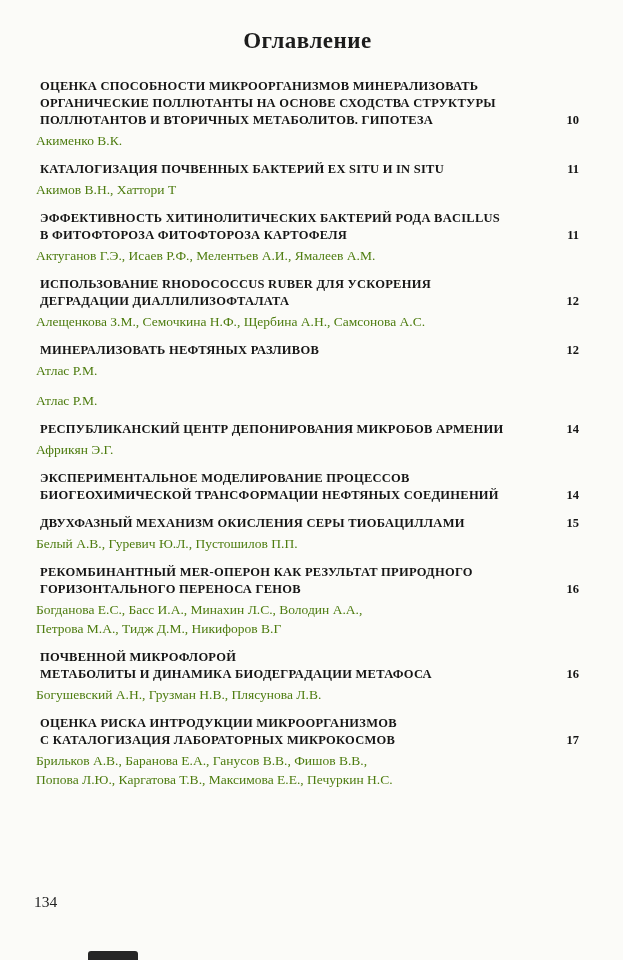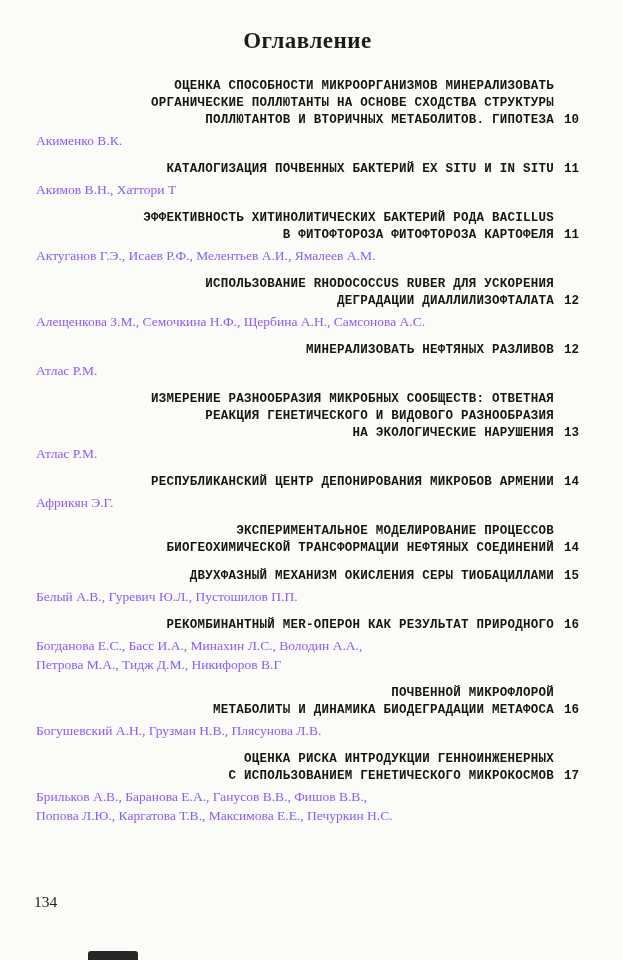--- a/index.html
+++ b/index.html
@@ -24,43 +24,42 @@
     color: #1c1c1c;
     letter-spacing: 0.5px;
     margin-bottom: 24px;
   }
   .toc { width: 100%; }
   .entry { margin-bottom: 11px; }
   .entry-row { display: flex; align-items: flex-end; }
   .entry-title {
     flex: 1;
     margin-left: 4px;
-    font-family: Liberation Mono, monospace;
+    font-family: Liberation Serif, serif;
     font-weight: 700;
     font-size: 12.5px;
     line-height: 17px;
     letter-spacing: 0.25px;
     color: #151515;
-    text-align: right;
   }
   .entry-page {
-    font-family: Liberation Mono, monospace;
+    font-family: Liberation Serif, serif;
     font-weight: 700;
     font-size: 12.5px;
     line-height: 17px;
     color: #151515;
     padding-left: 10px;
     white-space: nowrap;
   }
   .entry-authors {
     margin-top: 2px;
     font-family: "Liberation Serif", serif;
     font-size: 13.5px;
     line-height: 19px;
-    color: #8b5cf6;
+    color: #4d7c0f;
   }
   .folio {
     position: absolute;
     left: 34px;
     bottom: 49px;
     font-family: "Liberation Serif", serif;
     font-size: 15.5px;
     color: #222;
   }
   .scan-artifact {
@@ -138,28 +137,20 @@
             <div>МИНЕРАЛИЗОВАТЬ НЕФТЯНЫХ РАЗЛИВОВ</div>
           </div>
       <div class="entry-page">12</div>
     </div>
     <div class="entry-authors">
           <div>Атлас Р.М.</div>
         </div>
   </div>
 
   <div class="entry">
-    <div class="entry-row">
-      <div class="entry-title">
-            <div>ИЗМЕРЕНИЕ РАЗНООБРАЗИЯ МИКРОБНЫХ СООБЩЕСТВ: ОТВЕТНАЯ</div>
-            <div>РЕАКЦИЯ ГЕНЕТИЧЕСКОГО И ВИДОВОГО РАЗНООБРАЗИЯ</div>
-            <div>НА ЭКОЛОГИЧЕСКИЕ НАРУШЕНИЯ</div>
-          </div>
-      <div class="entry-page">13</div>
-    </div>
     <div class="entry-authors">
           <div>Атлас Р.М.</div>
         </div>
   </div>
 
   <div class="entry">
     <div class="entry-row">
       <div class="entry-title">
             <div>РЕСПУБЛИКАНСКИЙ ЦЕНТР ДЕПОНИРОВАНИЯ МИКРОБОВ АРМЕНИИ</div>
           </div>
@@ -189,20 +180,21 @@
     </div>
     <div class="entry-authors">
           <div>Белый А.В., Гуревич Ю.Л., Пустошилов П.П.</div>
         </div>
   </div>
 
   <div class="entry">
     <div class="entry-row">
       <div class="entry-title">
             <div>РЕКОМБИНАНТНЫЙ MER-ОПЕРОН КАК РЕЗУЛЬТАТ ПРИРОДНОГО</div>
+            <div>ГОРИЗОНТАЛЬНОГО ПЕРЕНОСА ГЕНОВ</div>
           </div>
       <div class="entry-page">16</div>
     </div>
     <div class="entry-authors">
           <div>Богданова Е.С., Басс И.А., Минахин Л.С., Володин А.А.,</div>
           <div>Петрова М.А., Тидж Д.М., Никифоров В.Г</div>
         </div>
   </div>
 
   <div class="entry">
@@ -214,22 +206,22 @@
       <div class="entry-page">16</div>
     </div>
     <div class="entry-authors">
           <div>Богушевский А.Н., Грузман Н.В., Плясунова Л.В.</div>
         </div>
   </div>
 
   <div class="entry">
     <div class="entry-row">
       <div class="entry-title">
-            <div>ОЦЕНКА РИСКА ИНТРОДУКЦИИ ГЕННОИНЖЕНЕРНЫХ</div>
-            <div>С ИСПОЛЬЗОВАНИЕМ ГЕНЕТИЧЕСКОГО МИКРОКОСМОВ</div>
+            <div>ОЦЕНКА РИСКА ИНТРОДУКЦИИ МИКРООРГАНИЗМОВ</div>
+            <div>С КАТАЛОГИЗАЦИЯ ЛАБОРАТОРНЫХ МИКРОКОСМОВ</div>
           </div>
       <div class="entry-page">17</div>
     </div>
     <div class="entry-authors">
           <div>Брильков А.В., Баранова Е.А., Ганусов В.В., Фишов В.В.,</div>
           <div>Попова Л.Ю., Каргатова Т.В., Максимова Е.Е., Печуркин Н.С.</div>
         </div>
   </div>
 </div>
   <div class="folio">134</div>

